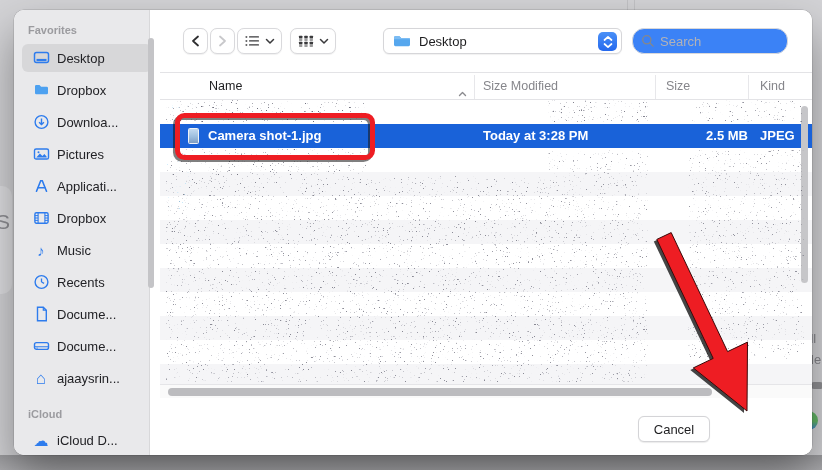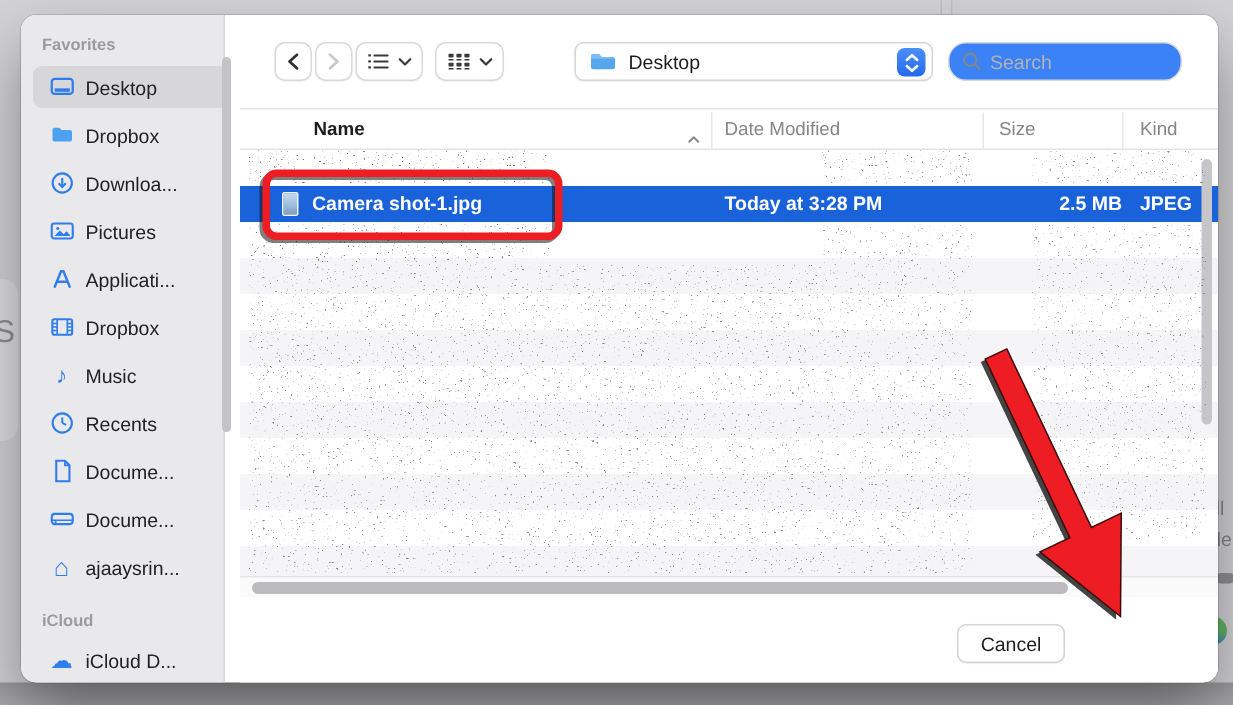--- a/index.html
+++ b/index.html
@@ -288,26 +288,26 @@
         <span style="margin:0 5px 0 8px; display:flex;">
             <svg width="14" height="14" viewBox="0 0 15 15">
               <circle cx="6.2" cy="6.2" r="4.4" fill="none" stroke="#878789" stroke-width="1.4"></circle>
               <line x1="9.6" y1="9.6" x2="13" y2="13" stroke="#878789" stroke-width="1.4" stroke-linecap="round"></line>
             </svg>
           </span>
         <input id="search-input" placeholder="Search" style="">
       </div>
 
       <div id="col-header">
-        <span class="col-text" style="left:49px; color:#1d1d1f; font-weight:700;">Name</span>
+        <span class="col-text" style="left:49px; color:#1d1d1f; font-weight:400;">Name</span>
         <span style="position:absolute; left:298px; top:10px;"><svg width="9" height="6" viewBox="0 0 9 6">
               <polyline points="1.5,4.5 4.5,1.5 7.5,4.5" fill="none" stroke="#8a8a8e" stroke-width="1.4" stroke-linecap="round" stroke-linejoin="round"></polyline>
             </svg></span>
         <span class="col-div" style="left:314px"></span>
-        <span class="col-text" style="left:323px">Date Modified</span>
+        <span class="col-text" style="left:323px">Size Modified</span>
         <span class="col-div" style="left:495px"></span>
         <span class="col-text" style="left:506px">Size</span>
         <span class="col-div" style="left:588px"></span>
         <span class="col-text" style="left:600px">Kind</span>
       </div>
 
       <div id="rows">
         <div id="sel-row">
           <span id="file-thumb"></span>
           <span class="sel-text" style="left:48px; font-weight:700;">Camera shot-1.jpg</span>

